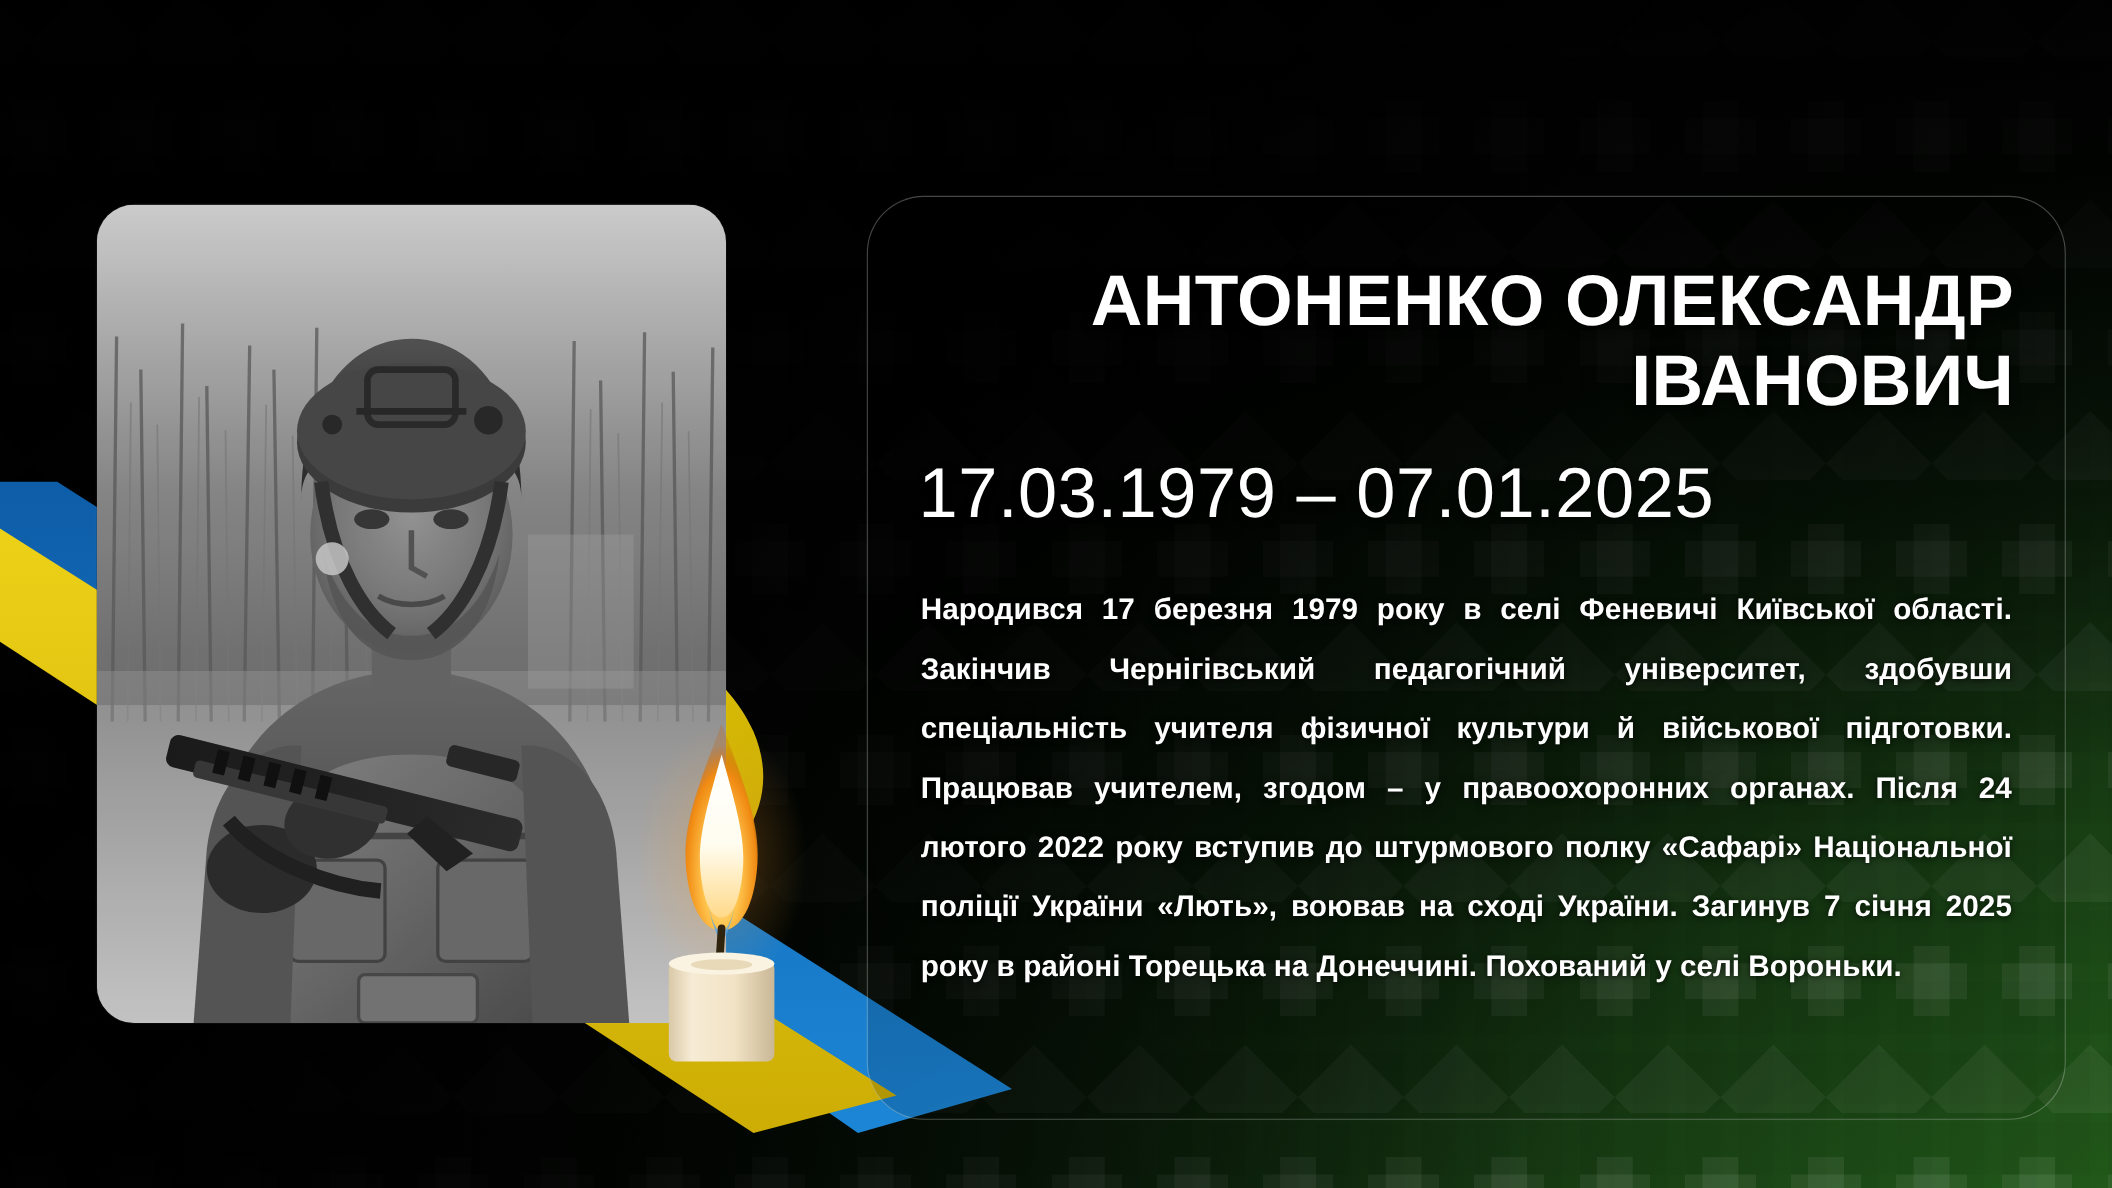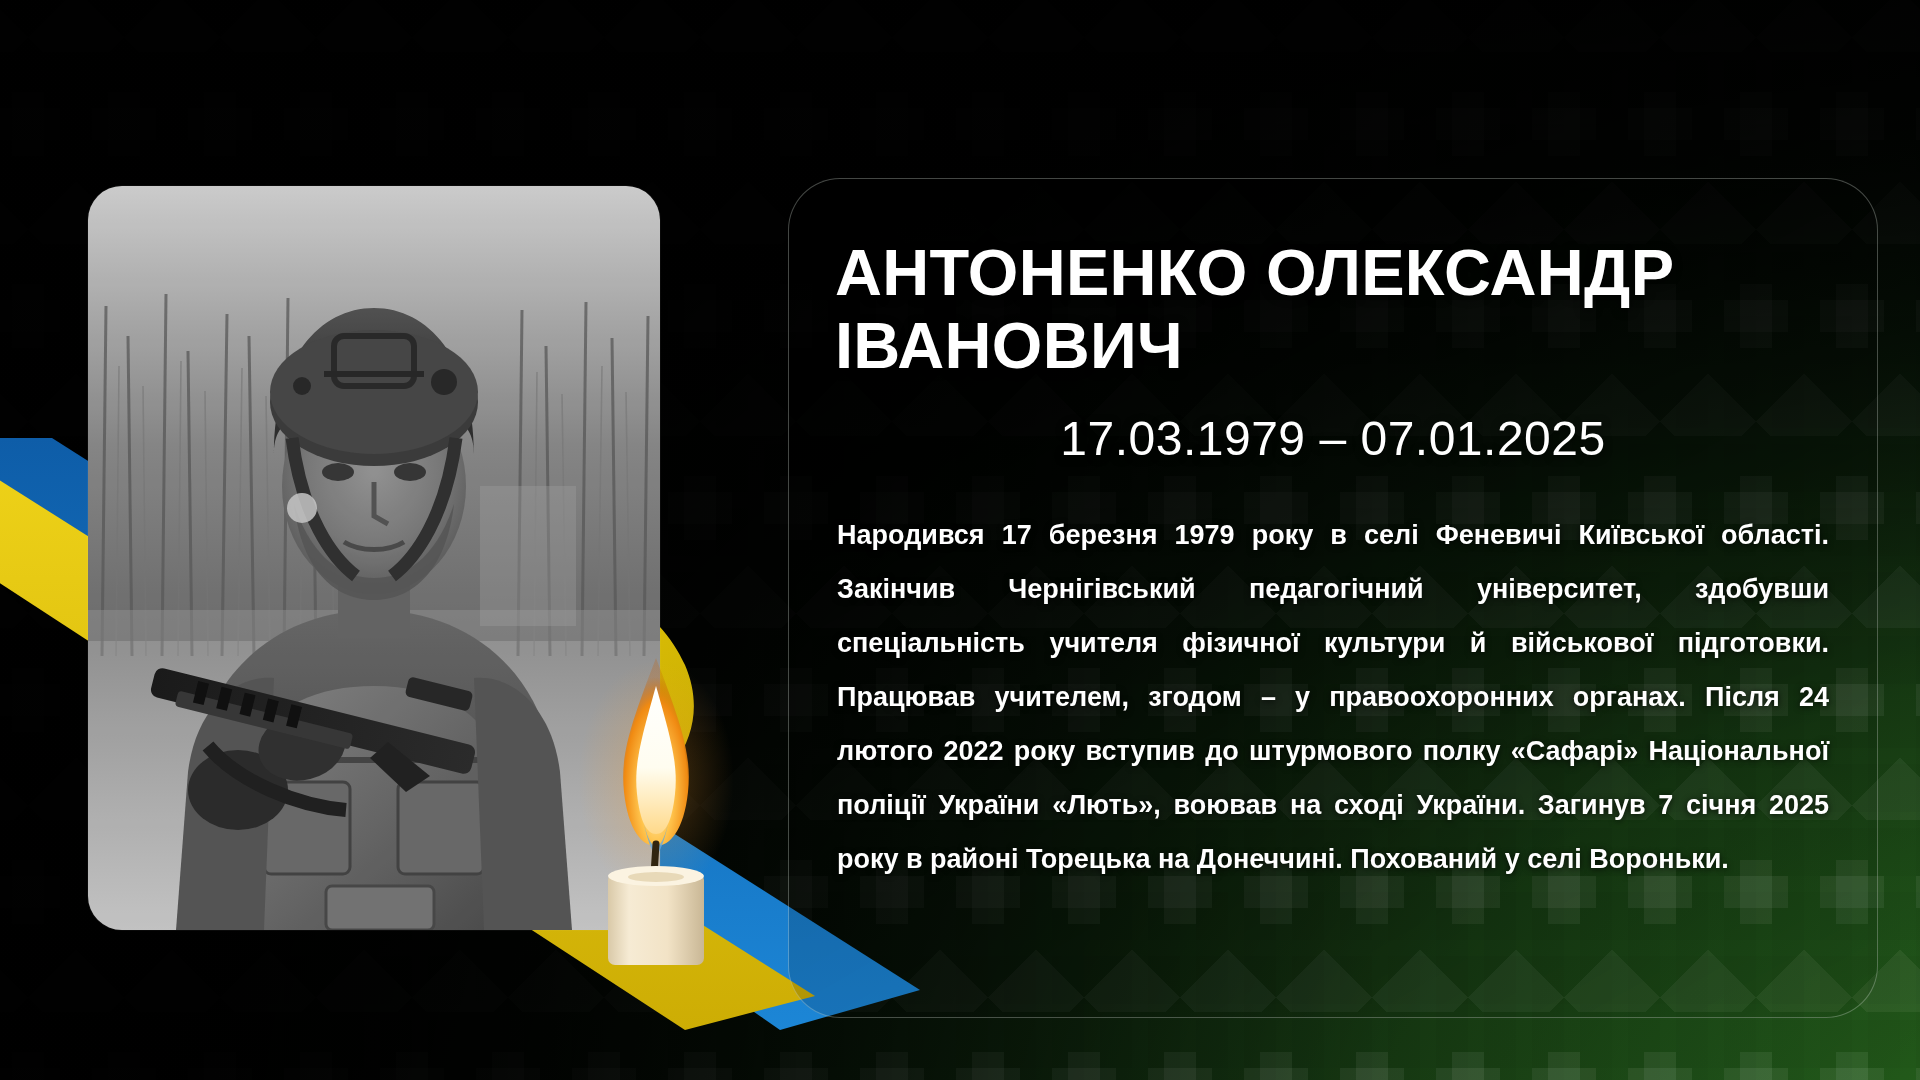--- a/index.html
+++ b/index.html
@@ -180,34 +180,33 @@
     box-sizing: border-box;
     padding: 58px 46px 0 46px;
     background: linear-gradient(150deg,
                 rgba(0,0,0,.30) 0%,
                 rgba(0,0,0,.16) 45%,
                 rgba(0,0,0,.06) 100%);
   }
 
   .name {
     margin: 0;
-    text-align: left;
+    text-align: right;
     color: #ffffff;
     font-size: 65px;
     line-height: 1.12;
     font-weight: 700;
     letter-spacing: .3px;
     text-shadow: 0 2px 10px rgba(0,0,0,.75);
   }
 
   .dates {
     margin: 28px 0 0 0;
-    text-align: center;
     color: #ffffff;
-    font-size: 48px;
+    font-size: 64px;
     font-weight: 400;
     letter-spacing: .5px;
     text-shadow: 0 2px 8px rgba(0,0,0,.7);
   }
 
   .bio {
     margin: 42px 0 0 0;
     color: #ffffff;
     font-size: 27px;
     font-weight: 700;

